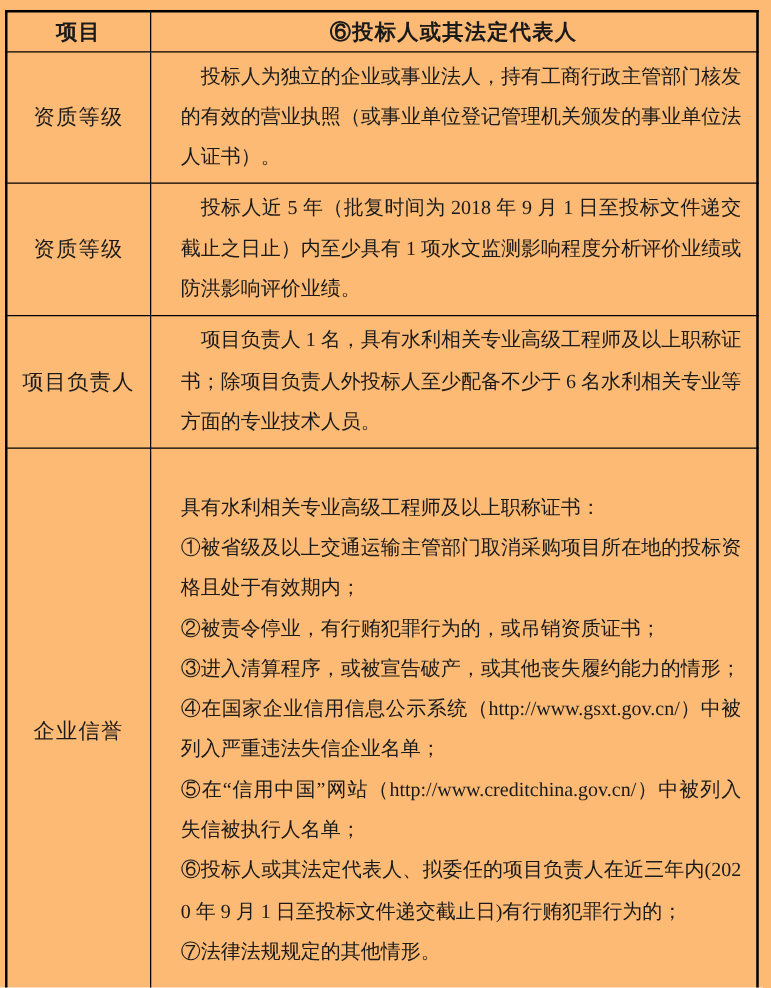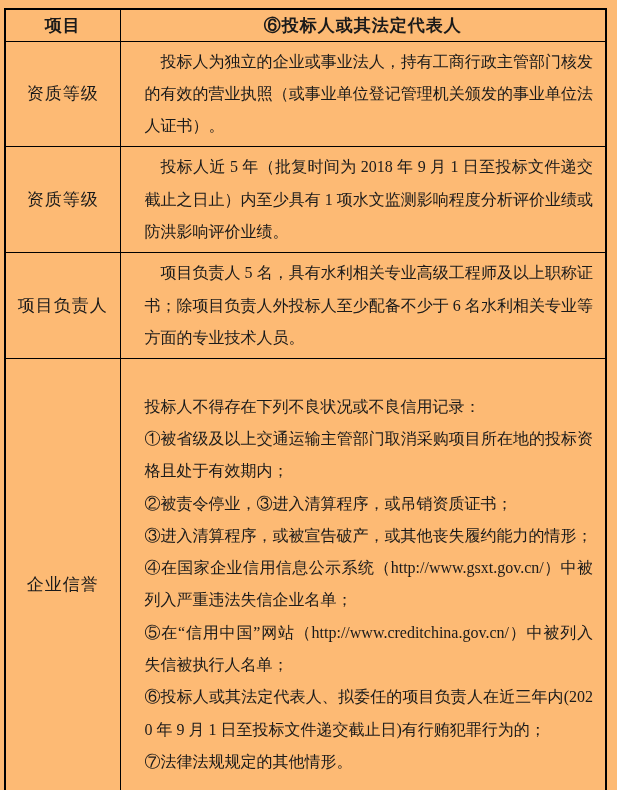--- a/index.html
+++ b/index.html
@@ -87,29 +87,29 @@
       </tr>
       <tr class="r2">
         <td class="item-cell">资质等级</td>
         <td class="content-cell">
           <p class="para indent">投标人近 5 年（批复时间为 2018 年 9 月 1 日至投标文件递交截止之日止）内至少具有 1 项水文监测影响程度分析评价业绩或防洪影响评价业绩。</p>
         </td>
       </tr>
       <tr class="r3">
         <td class="item-cell">项目负责人</td>
         <td class="content-cell">
-          <p class="para indent">项目负责人 5 名，具有水利相关专业高级工程师及以上职称证书；除项目负责人外投标人至少配备不少于 6 名水利相关专业等方面的专业技术人员。</p>
+          <p class="para indent">项目负责人 1 名，具有水利相关专业高级工程师及以上职称证书；除项目负责人外投标人至少配备不少于 6 名水利相关专业等方面的专业技术人员。</p>
         </td>
       </tr>
       <tr class="r4">
         <td class="item-cell">企业信誉</td>
         <td class="content-cell">
-          <p class="para">投标人不得存在下列不良状况或不良信用记录：</p>
+          <p class="para">具有水利相关专业高级工程师及以上职称证书：</p>
           <p class="para">①被省级及以上交通运输主管部门取消采购项目所在地的投标资格且处于有效期内；</p>
-          <p class="para">②被责令停业，③进入清算程序，或吊销资质证书；</p>
+          <p class="para">②被责令停业，有行贿犯罪行为的，或吊销资质证书；</p>
           <p class="para">③进入清算程序，或被宣告破产，或其他丧失履约能力的情形；</p>
           <p class="para">④在国家企业信用信息公示系统（http://www.gsxt.gov.cn/）中被列入严重违法失信企业名单；</p>
           <p class="para">⑤在“信用中国”网站（http://www.creditchina.gov.cn/）中被列入失信被执行人名单；</p>
           <p class="para">⑥投标人或其法定代表人、拟委任的项目负责人在近三年内(2020 年 9 月 1 日至投标文件递交截止日)有行贿犯罪行为的；</p>
           <p class="para">⑦法律法规规定的其他情形。</p>
         </td>
       </tr>
     </tbody>
   </table>
 </div>

